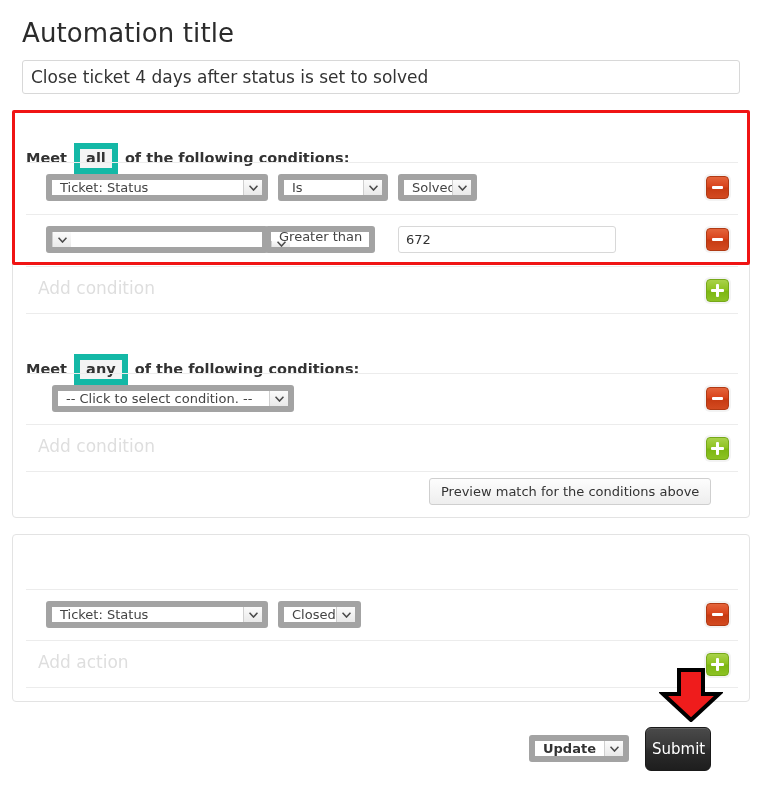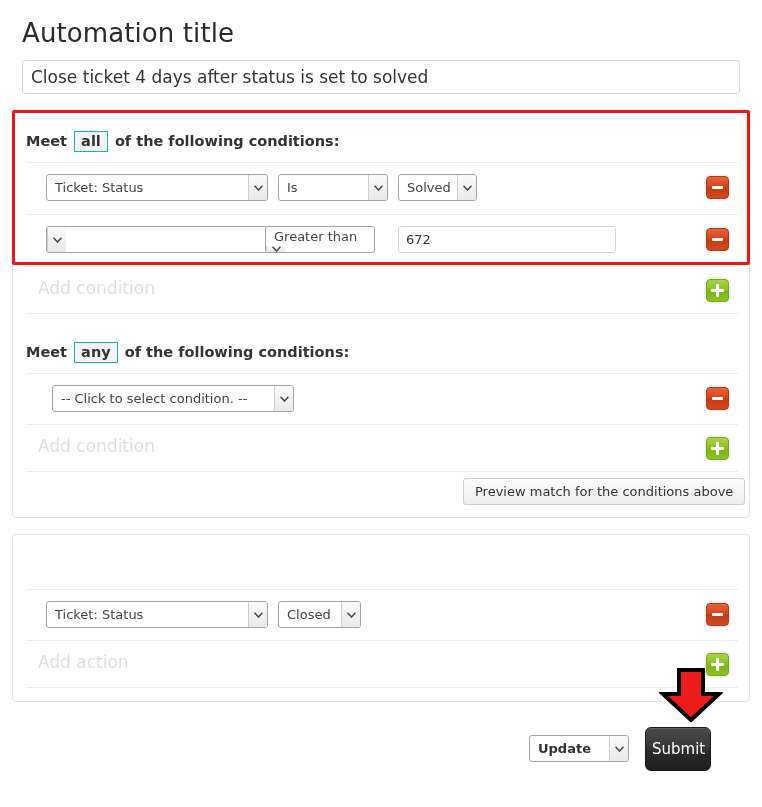--- a/index.html
+++ b/index.html
@@ -51,24 +51,24 @@
   }
 
   
   .meet-line {
     position: absolute;
     font-size: 14.5px; font-weight: bold; color: #333;
     white-space: nowrap;
   }
   .meet-line .chip {
     display: inline-block;
-    border: 1px solid #14b8a6;
+    border: 6px solid #14b8a6;
     background: #f4f4f4;
     padding: 1px 6px;
-    margin: 4px 2px;
+    margin: 16px 2px;
     font-weight: bold;
     color: #333;
     line-height: 17px;
   }
   .section-head {
     position: absolute;
     font-size: 14.5px; font-weight: bold; color: #333;
   }
 
   
@@ -77,21 +77,21 @@
     height: 1px; background: #ececec;
   }
 
   
   .row { position: absolute; left: 0; width: 738px; height: 44px; }
 
   
   .sel {
     position: absolute;
     height: 27px;
-    border: 1px solid #a3a3a3;
+    border: 6px solid #a3a3a3;
     border-radius: 3px;
     background: #fff;
     display: flex; align-items: stretch;
     overflow: hidden;
   }
   .sel .sel-text {
     flex: 1;
     display: flex; align-items: center;
     padding-left: 8px;
     font-size: 13px; color: #444;
@@ -305,21 +305,21 @@
 
     <div class="hr" style="top:313px; left:13px; width:712px;"></div>
 
     <div class="ghost-text" style="left:25px; top:325px;">Add condition</div>
     <div class="iconbtn plus-btn" style="left:693px; top:326px;">
       <span class="cross"></span>
     </div>
 
     <div class="hr" style="top:360px; left:13px; width:712px;"></div>
 
-    <button class="preview-btn" style="left:450px; top:367px;">Preview match for the conditions above</button>
+    <button class="preview-btn" style="left:416px; top:367px;">Preview match for the conditions above</button>
   </div>
 
   <div class="card" id="actions-card">
 
     <div class="hr" style="top:54px; left:13px; width:712px;"></div>
 
     <div class="row" style="top:59px;">
       <div class="sel" style="left:33px; top:7px; width:222px;">
         <div class="sel-text">Ticket: Status</div>
         <div class="sel-arrow">

